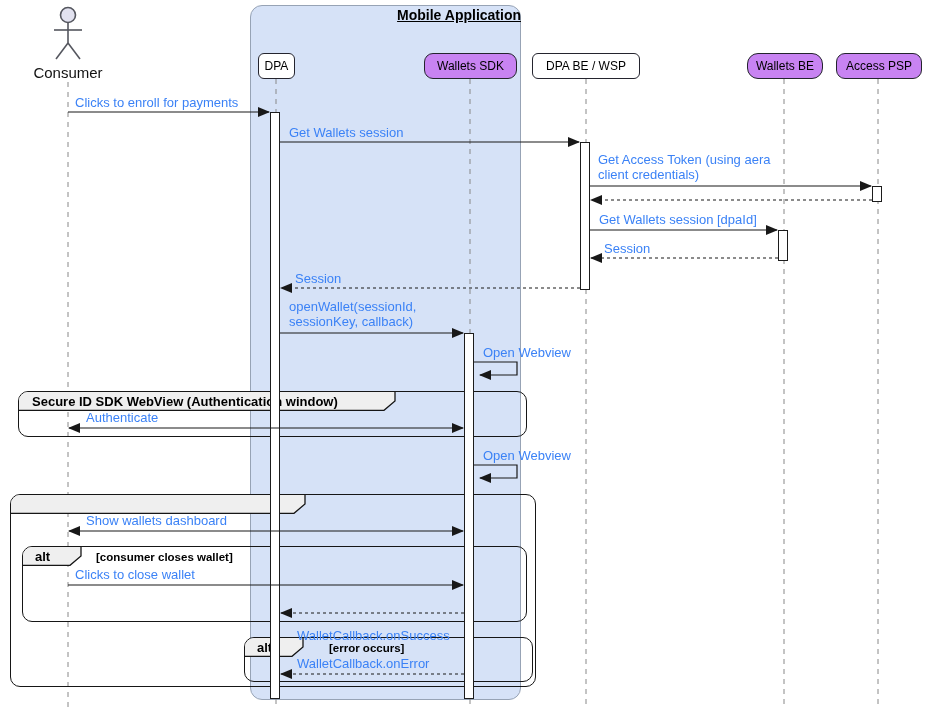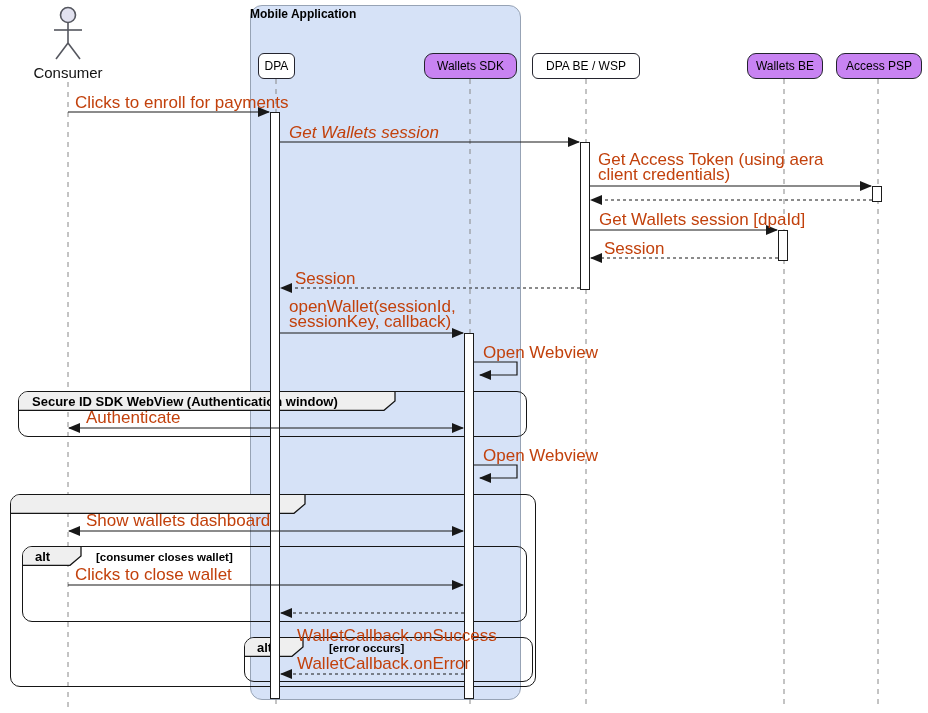--- a/index.html
+++ b/index.html
@@ -17,22 +17,22 @@
   #arrows{z-index:4;}
   .msg,.grouplabel{z-index:5;}
   .participant,#actor-figure,#actor-label{z-index:6;}
 
   #appbox{
     left:250px;top:5px;width:271px;height:695px;
     background:#d6e2f7;border:1px solid #97a3b5;border-radius:12px;
     box-sizing:border-box;
   }
   #appbox-title{
-    left:250px;top:7px;width:271px;text-align:left;
-    font-weight:bold;font-size:12px;color:#000;
+    left:250px;top:7px;width:271px;text-align:right;
+    font-weight:bold;font-size:14px;color:#000;text-decoration:underline;
   }
   .participant{
     top:53px;height:26px;box-sizing:border-box;
     display:flex;align-items:center;justify-content:center;
     font-size:12px;color:#000;border:1.3px solid #24242e;background:#fff;
     border-radius:6px;
   }
   .participant.purple{background:#c883f2;border-radius:9px;}
   .bar{
     width:8px;background:#ffffff;border:1px solid #1c1c1c;box-sizing:content-box;
@@ -40,21 +40,21 @@
   .group{
     box-sizing:border-box;border:1.6px solid #161616;border-radius:10px;
     background:transparent;overflow:hidden;
   }
   .pentagon{position:absolute;left:-1px;top:-1px;}
   .grouplabel{
     position:absolute;font-size:13px;font-weight:bold;color:#000;white-space:nowrap;
   }
   .cond{font-size:11.5px;}
   .msg{
-    position:absolute;font-size:17px;color:#c2410c;white-space:pre-line;
+    position:absolute;font-size:13px;color:#3b82f6;white-space:pre-line;
     line-height:15px;
   }
   svg{display:block;}
 </style>
 </head>
 <body>
 
 <div id="canvas">
 
   <div id="appbox" class="abs"></div>
@@ -128,21 +128,21 @@
       <line x1="69" y1="428" x2="463" y2="428" marker-start="url(#mS)" marker-end="url(#mE)"></line>
       <path d="M474,465 H517 V478 H480" marker-end="url(#mE)"></path>
       <line x1="69" y1="531" x2="463" y2="531" marker-start="url(#mS)" marker-end="url(#mE)"></line>
       <line x1="68" y1="585" x2="463" y2="585" marker-end="url(#mE)"></line>
       <line x1="464" y1="613" x2="281" y2="613" stroke-dasharray="3,3" marker-end="url(#mE)"></line>
       <line x1="464" y1="674" x2="281" y2="674" stroke-dasharray="3,3" marker-end="url(#mE)"></line>
     </g>
   </svg>
 
   <div class="msg" style="left:75px;top:95px;">Clicks to enroll for payments</div>
-  <div class="msg" style="left:289px;top:125px;font-style:italic;">Get Wallets session</div>
+  <div class="msg" style="left:289px;top:125px;">Get Wallets session</div>
   <div class="msg" style="left:598px;top:152px;">Get Access Token (using aera
 client credentials)</div>
   <div class="msg" style="left:599px;top:212px;">Get Wallets session [dpaId]</div>
   <div class="msg" style="left:604px;top:241px;">Session</div>
   <div class="msg" style="left:295px;top:271px;">Session</div>
   <div class="msg" style="left:289px;top:299px;">openWallet(sessionId,
 sessionKey, callback)</div>
   <div class="msg" style="left:483px;top:345px;">Open Webview</div>
   <div class="msg" style="left:86px;top:410px;">Authenticate</div>
   <div class="msg" style="left:483px;top:448px;">Open Webview</div>
@@ -158,16 +158,16 @@
       <line x1="8" y1="24" x2="36" y2="24"></line>
       <line x1="22" y1="37" x2="10" y2="53"></line>
       <line x1="22" y1="37" x2="34" y2="53"></line>
     </g>
   </svg>
   <div id="actor-label" class="abs" style="left:28px;top:64px;width:80px;text-align:center;font-size:15px;">Consumer</div>
 
   <div class="participant abs" style="left:258px;width:37px;">DPA</div>
   <div class="participant purple abs" style="left:424px;width:93px;">Wallets SDK</div>
   <div class="participant abs" style="left:532px;width:108px;">DPA BE / WSP</div>
-  <div class="participant purple abs" style="left:747px;width:76px;">Wallets BE</div>
+  <div class="participant purple abs" style="left:747px;width:76px;border-radius:11px;">Wallets BE</div>
   <div class="participant purple abs" style="left:836px;width:86px;">Access PSP</div>
 
 </div>
 
 </body></html>

